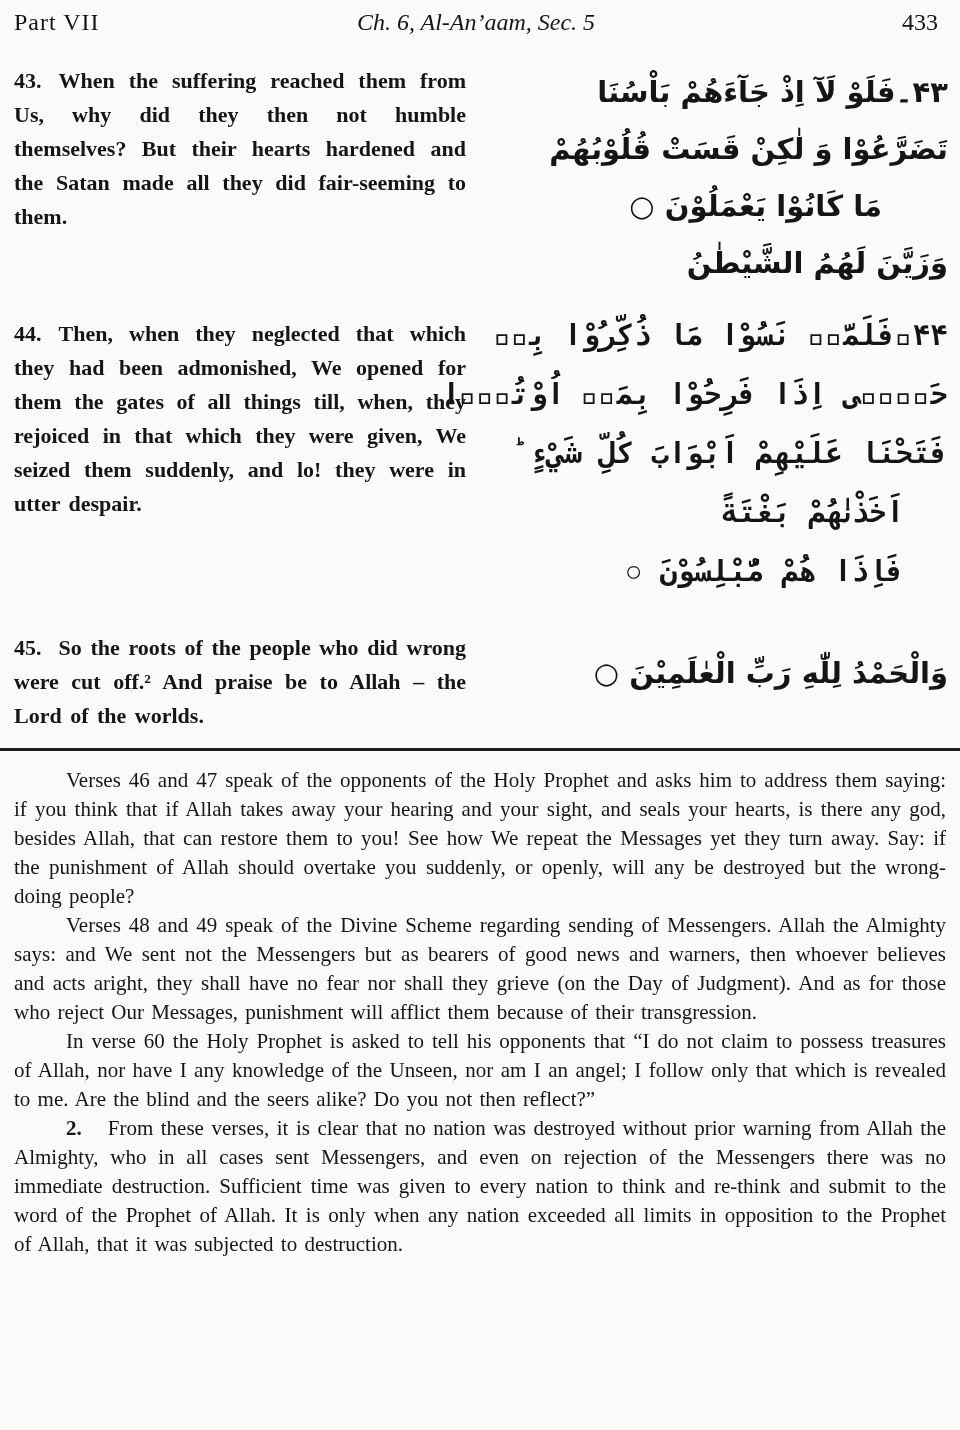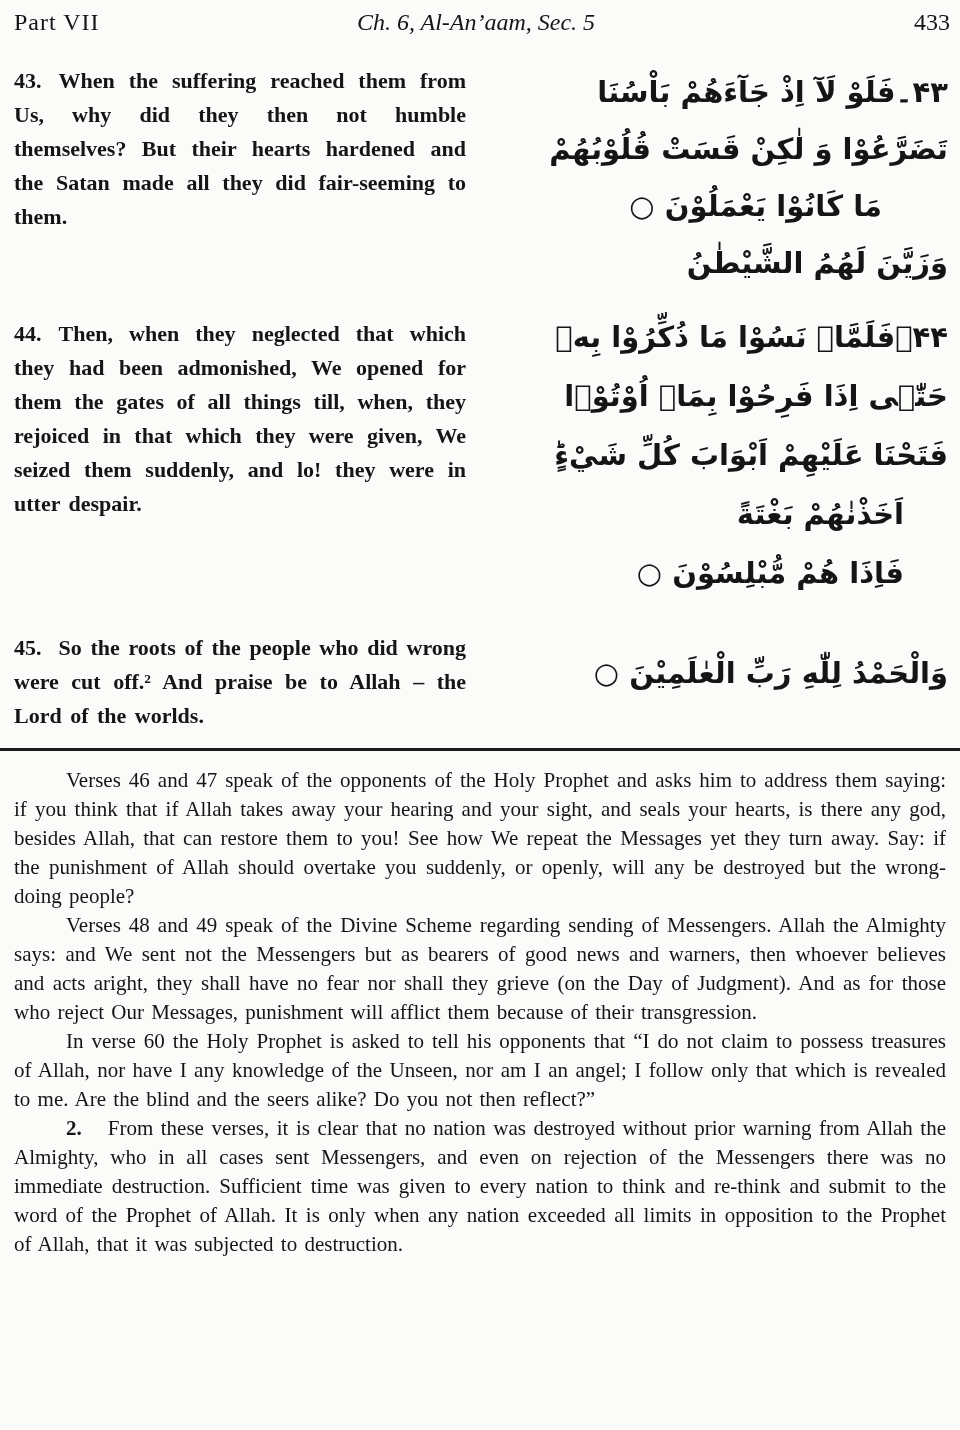--- a/index.html
+++ b/index.html
@@ -15,21 +15,21 @@
 
   
   .hdr {
     position: relative;
     height: 30px;
     font-size: 24px;
     line-height: 28px;
   }
   .hdr .h-left  { position: absolute; left: 0; top: 0; letter-spacing: 1px; }
   .hdr .h-center{ position: absolute; left: 0; right: 12px; text-align: center; font-style: italic; }
-  .hdr .h-right { position: absolute; right: 0; top: 0; margin-left: 35px; }
+  .hdr .h-right { position: absolute; right: 12px; top: 0; margin-left: 35px; }
 
   
   .rows { margin-top: 26px; }
   .vrow { display: flex; justify-content: space-between; align-items: flex-start; }
   .vrow.r1 { margin-bottom: 14px; justify-content: space-between; }
   .vrow.r2 { margin-bottom: 24px; }
 
   .eng {
     width: 452px;
     font-weight: bold;
@@ -46,21 +46,21 @@
     text-align: right;
     font-family: "DejaVu Sans", sans-serif;
     font-weight: bold;
     font-size: 29px;
     line-height: 57px;
     padding-right: 2px;
   }
   .arb .aline { white-space: nowrap; }
   .arb .ind1 { padding-left: 0; padding-right: 66px; }
   .arb .ind2 { padding-right: 44px; }
-  .arb.v44 { line-height: 59px; padding-top: 2px; }
+  .arb.v44 { line-height: 59px; padding-top: 2px; font-family: Liberation Mono, monospace; }
   .arb.v45 { padding-top: 16px; line-height: 60px; }
   .eng.e44 { padding-top: 11px; }
   .eng.e45 { padding-top: 4px; }
 
   .rule {
     border: none;
     border-top: 3px solid #1c1c1c;
     margin: 15px -10px 0 -14px;
   }
 

